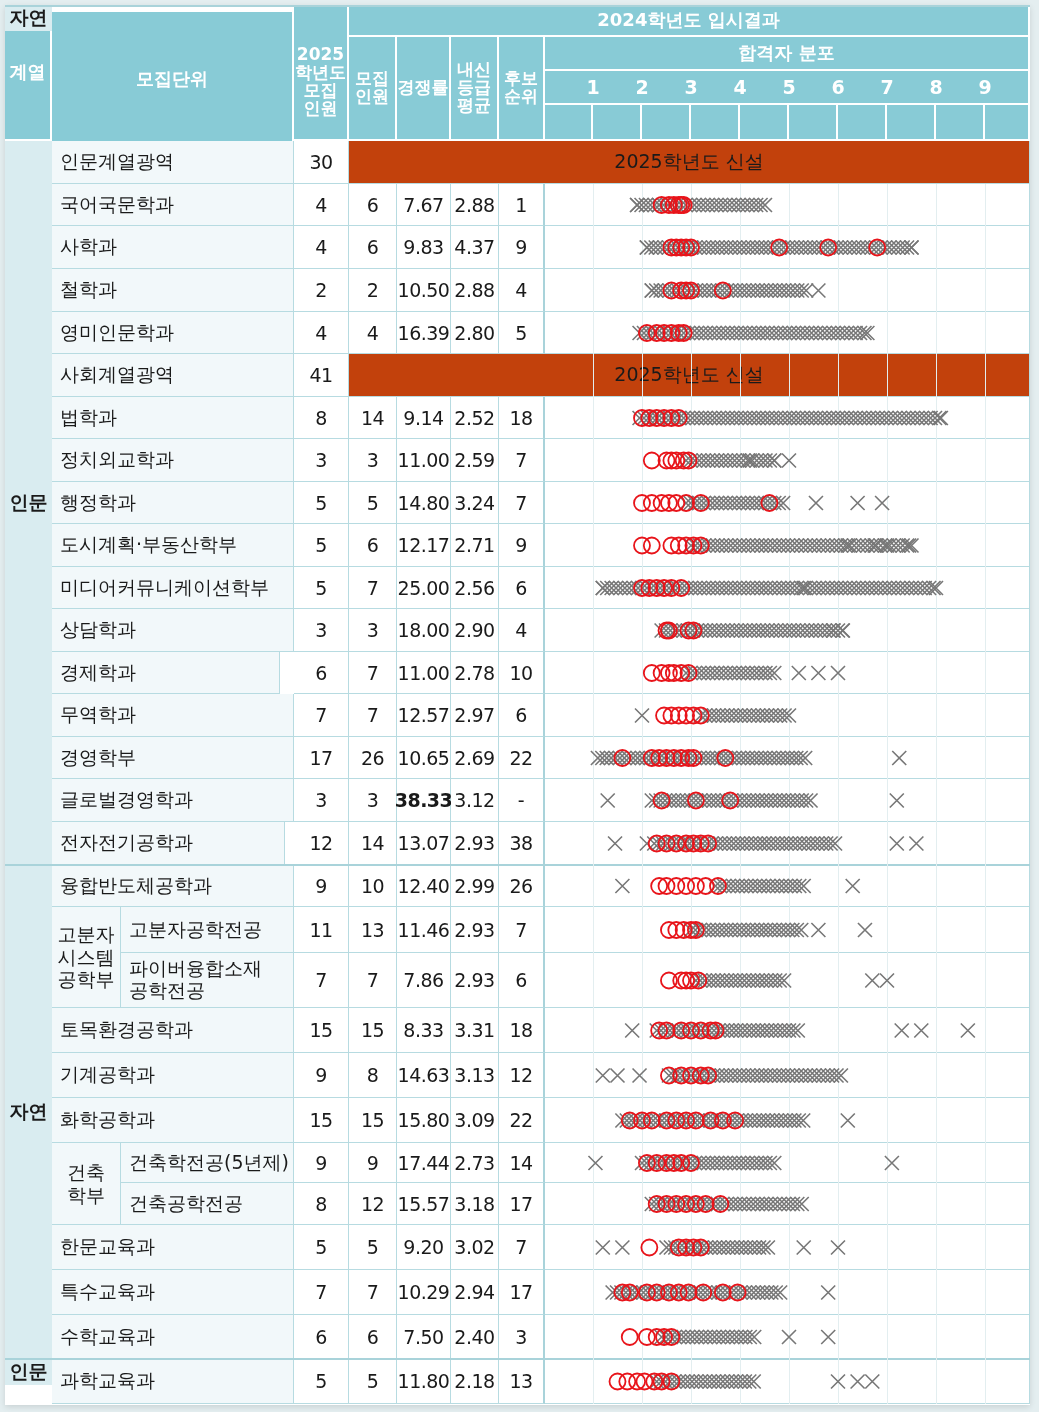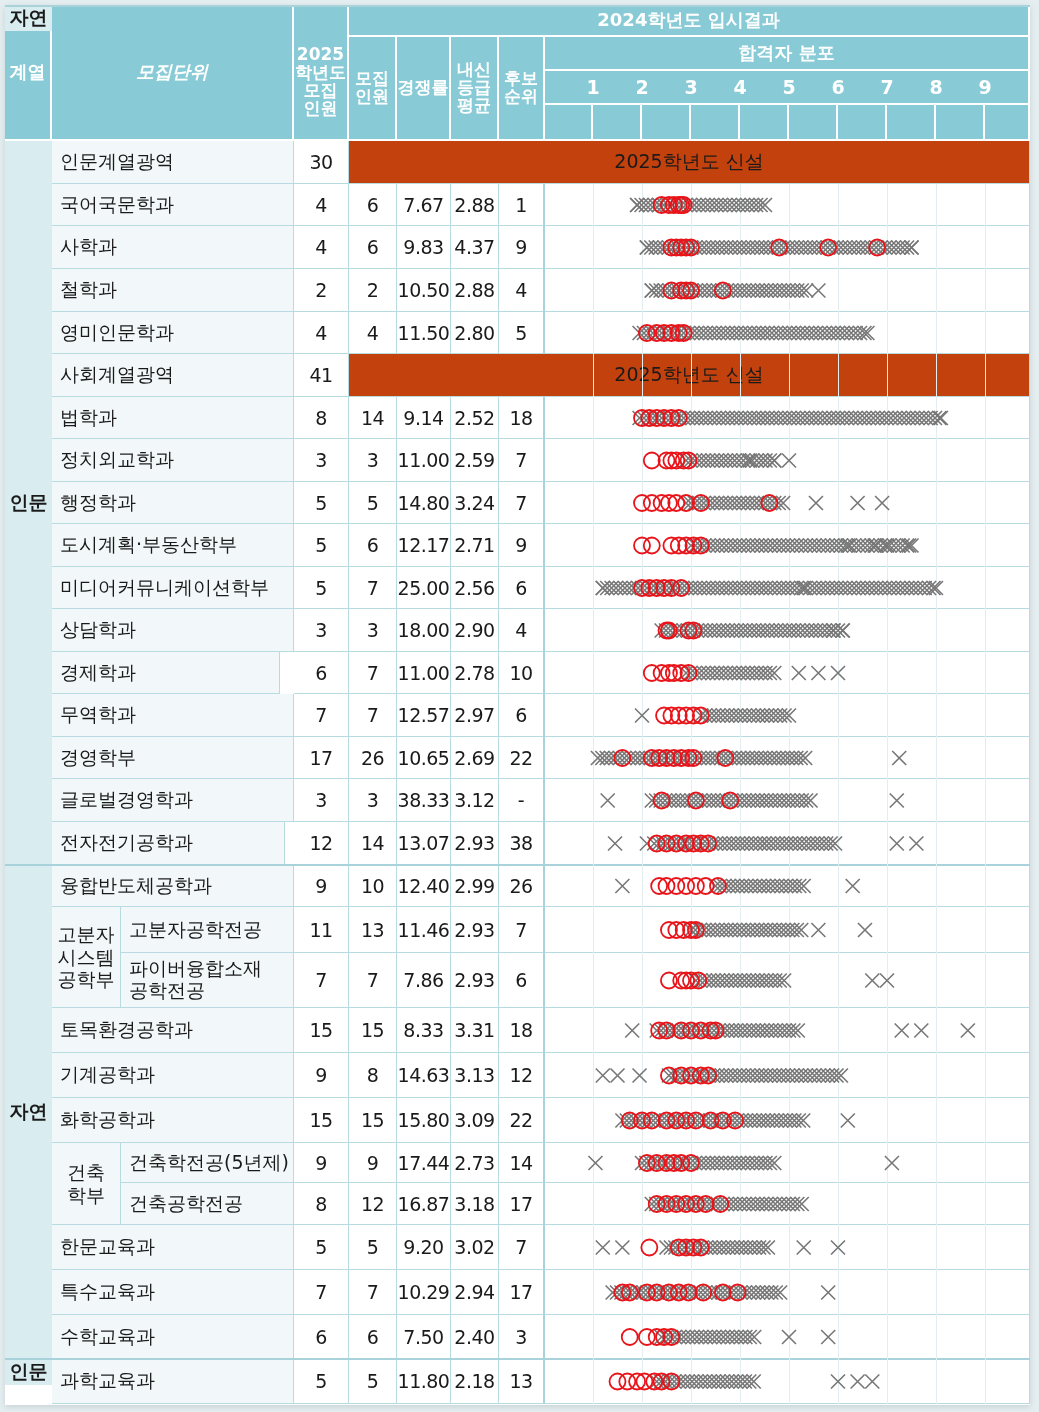--- a/index.html
+++ b/index.html
@@ -18,21 +18,21 @@
   .sep { position: absolute; left: 0; width: 1025px; height: 2px; background: #a9d3da; }
   .vline { position: absolute; top: 137px; width: 1px; background: #e3eef0; }
   .plot { position: absolute; pointer-events: none; }
   .scale-lbl { position: absolute; font-size: 19px; font-weight: bold; color: #fff; top: 75px; transform: translateX(-50%); }
 </style>
 </head>
 <body>
 
 <div class="wrap" id="wrap">
     <div class="hdr md" style="left: 0px; top: 0px; width: 47px; height: 136px;">계열</div>
-    <div class="hdr md" style="left: 47px; top: 0px; width: 242px; height: 136px; font-style: italic;">모집단위</div>
+    <div class="hdr md" style="left: 47px; top: 7px; width: 242px; height: 136px;">모집단위</div>
     <div class="hdr sm" style="left: 289px; top: 0px; width: 55px; height: 136px; padding-top: 20px; white-space: pre;">2025
 학년도
 모집
 인원</div>
     <div class="hdr md" style="left: 344px; top: 0px; width: 681px; height: 32px;">2024학년도 입시결과</div>
     <div class="hdr sm" style="left: 344px; top: 32px; width: 48px; height: 104px; white-space: pre;">모집
 인원</div>
     <div class="hdr sm" style="left: 392px; top: 32px; width: 54px; height: 104px;">경쟁률</div>
     <div class="hdr sm" style="left: 446px; top: 32px; width: 48px; height: 104px; white-space: pre;">내신
 등급
@@ -89,21 +89,21 @@
     <div class="cell c-name" style="left: 47px; top: 264px; width: 242px; height: 43px; padding-left: 8px; line-height: 1.15; white-space: pre;">철학과</div>
     <div class="cell c-num" style="left: 289px; top: 264px; width: 55px; height: 43px;">2</div>
     <div class="cell c-num" style="left: 344px; top: 264px; width: 48px; height: 43px;">2</div>
     <div class="cell c-num" style="left: 392px; top: 264px; width: 54px; height: 43px;">10.50</div>
     <div class="cell c-num" style="left: 446px; top: 264px; width: 48px; height: 43px;">2.88</div>
     <div class="cell c-num" style="left: 494px; top: 264px; width: 46px; height: 43px; border-right: 2px solid rgb(169, 211, 218);">4</div>
     <div class="cell" style="left: 540px; top: 264px; width: 485px; height: 43px; background: transparent;"></div>
     <div class="cell c-name" style="left: 47px; top: 307px; width: 242px; height: 42px; padding-left: 8px; line-height: 1.15; white-space: pre;">영미인문학과</div>
     <div class="cell c-num" style="left: 289px; top: 307px; width: 55px; height: 42px;">4</div>
     <div class="cell c-num" style="left: 344px; top: 307px; width: 48px; height: 42px;">4</div>
-    <div class="cell c-num" style="left: 392px; top: 307px; width: 54px; height: 42px;">11.50</div>
+    <div class="cell c-num" style="left: 392px; top: 307px; width: 54px; height: 42px;">16.39</div>
     <div class="cell c-num" style="left: 446px; top: 307px; width: 48px; height: 42px;">2.80</div>
     <div class="cell c-num" style="left: 494px; top: 307px; width: 46px; height: 42px; border-right: 2px solid rgb(169, 211, 218);">5</div>
     <div class="cell" style="left: 540px; top: 307px; width: 485px; height: 42px; background: transparent;"></div>
     <div class="cell c-name" style="left: 47px; top: 349px; width: 242px; height: 43px; padding-left: 8px; line-height: 1.15; white-space: pre;">사회계열광역</div>
     <div class="cell c-num" style="left: 289px; top: 349px; width: 55px; height: 43px;">41</div>
     <div class="cell c-new" style="left: 344px; top: 349px; width: 681px; height: 43px;">2025학년도 신설</div>
     <div class="cell c-name" style="left: 47px; top: 392px; width: 242px; height: 42px; padding-left: 8px; line-height: 1.15; white-space: pre;">법학과</div>
     <div class="cell c-num" style="left: 289px; top: 392px; width: 55px; height: 42px;">8</div>
     <div class="cell c-num" style="left: 344px; top: 392px; width: 48px; height: 42px;">14</div>
     <div class="cell c-num" style="left: 392px; top: 392px; width: 54px; height: 42px;">9.14</div>
@@ -162,21 +162,21 @@
     <div class="cell c-name" style="left: 47px; top: 732px; width: 242px; height: 42px; padding-left: 8px; line-height: 1.15; white-space: pre;">경영학부</div>
     <div class="cell c-num" style="left: 289px; top: 732px; width: 55px; height: 42px;">17</div>
     <div class="cell c-num" style="left: 344px; top: 732px; width: 48px; height: 42px;">26</div>
     <div class="cell c-num" style="left: 392px; top: 732px; width: 54px; height: 42px;">10.65</div>
     <div class="cell c-num" style="left: 446px; top: 732px; width: 48px; height: 42px;">2.69</div>
     <div class="cell c-num" style="left: 494px; top: 732px; width: 46px; height: 42px; border-right: 2px solid rgb(169, 211, 218);">22</div>
     <div class="cell" style="left: 540px; top: 732px; width: 485px; height: 42px; background: transparent;"></div>
     <div class="cell c-name" style="left: 47px; top: 774px; width: 242px; height: 43px; padding-left: 8px; line-height: 1.15; white-space: pre;">글로벌경영학과</div>
     <div class="cell c-num" style="left: 289px; top: 774px; width: 55px; height: 43px;">3</div>
     <div class="cell c-num" style="left: 344px; top: 774px; width: 48px; height: 43px;">3</div>
-    <div class="cell c-num" style="left: 392px; top: 774px; width: 54px; height: 43px;">38.33</div>
+    <div class="cell c-num" style="left: 392px; top: 774px; width: 54px; height: 43px; font-weight: bold;">38.33</div>
     <div class="cell c-num" style="left: 446px; top: 774px; width: 48px; height: 43px;">3.12</div>
     <div class="cell c-num" style="left: 494px; top: 774px; width: 46px; height: 43px; border-right: 2px solid rgb(169, 211, 218);">-</div>
     <div class="cell" style="left: 540px; top: 774px; width: 485px; height: 43px; background: transparent;"></div>
     <div class="cell c-name" style="left: 47px; top: 817px; width: 233px; height: 43px; padding-left: 8px; line-height: 1.15; white-space: pre;">전자전기공학과</div>
     <div class="cell c-num" style="left: 289px; top: 817px; width: 55px; height: 43px;">12</div>
     <div class="cell c-num" style="left: 344px; top: 817px; width: 48px; height: 43px;">14</div>
     <div class="cell c-num" style="left: 392px; top: 817px; width: 54px; height: 43px;">13.07</div>
     <div class="cell c-num" style="left: 446px; top: 817px; width: 48px; height: 43px;">2.93</div>
     <div class="cell c-num" style="left: 494px; top: 817px; width: 46px; height: 43px; border-right: 2px solid rgb(169, 211, 218);">38</div>
     <div class="cell" style="left: 540px; top: 817px; width: 485px; height: 43px; background: transparent;"></div>
@@ -231,21 +231,21 @@
     <div class="cell c-name" style="left: 116px; top: 1138px; width: 173px; height: 40px; padding-left: 8px; line-height: 1.15; white-space: pre;">건축학전공(5년제)</div>
     <div class="cell c-num" style="left: 289px; top: 1138px; width: 55px; height: 40px;">9</div>
     <div class="cell c-num" style="left: 344px; top: 1138px; width: 48px; height: 40px;">9</div>
     <div class="cell c-num" style="left: 392px; top: 1138px; width: 54px; height: 40px;">17.44</div>
     <div class="cell c-num" style="left: 446px; top: 1138px; width: 48px; height: 40px;">2.73</div>
     <div class="cell c-num" style="left: 494px; top: 1138px; width: 46px; height: 40px; border-right: 2px solid rgb(169, 211, 218);">14</div>
     <div class="cell" style="left: 540px; top: 1138px; width: 485px; height: 40px; background: transparent;"></div>
     <div class="cell c-name" style="left: 116px; top: 1178px; width: 173px; height: 42px; padding-left: 8px; line-height: 1.15; white-space: pre;">건축공학전공</div>
     <div class="cell c-num" style="left: 289px; top: 1178px; width: 55px; height: 42px;">8</div>
     <div class="cell c-num" style="left: 344px; top: 1178px; width: 48px; height: 42px;">12</div>
-    <div class="cell c-num" style="left: 392px; top: 1178px; width: 54px; height: 42px;">16.87</div>
+    <div class="cell c-num" style="left: 392px; top: 1178px; width: 54px; height: 42px;">15.57</div>
     <div class="cell c-num" style="left: 446px; top: 1178px; width: 48px; height: 42px;">3.18</div>
     <div class="cell c-num" style="left: 494px; top: 1178px; width: 46px; height: 42px; border-right: 2px solid rgb(169, 211, 218);">17</div>
     <div class="cell" style="left: 540px; top: 1178px; width: 485px; height: 42px; background: transparent;"></div>
     <div class="cell c-name" style="left: 47px; top: 1220px; width: 242px; height: 45px; padding-left: 8px; line-height: 1.15; white-space: pre;">한문교육과</div>
     <div class="cell c-num" style="left: 289px; top: 1220px; width: 55px; height: 45px;">5</div>
     <div class="cell c-num" style="left: 344px; top: 1220px; width: 48px; height: 45px;">5</div>
     <div class="cell c-num" style="left: 392px; top: 1220px; width: 54px; height: 45px;">9.20</div>
     <div class="cell c-num" style="left: 446px; top: 1220px; width: 48px; height: 45px;">3.02</div>
     <div class="cell c-num" style="left: 494px; top: 1220px; width: 46px; height: 45px; border-right: 2px solid rgb(169, 211, 218);">7</div>
     <div class="cell" style="left: 540px; top: 1220px; width: 485px; height: 45px; background: transparent;"></div>

